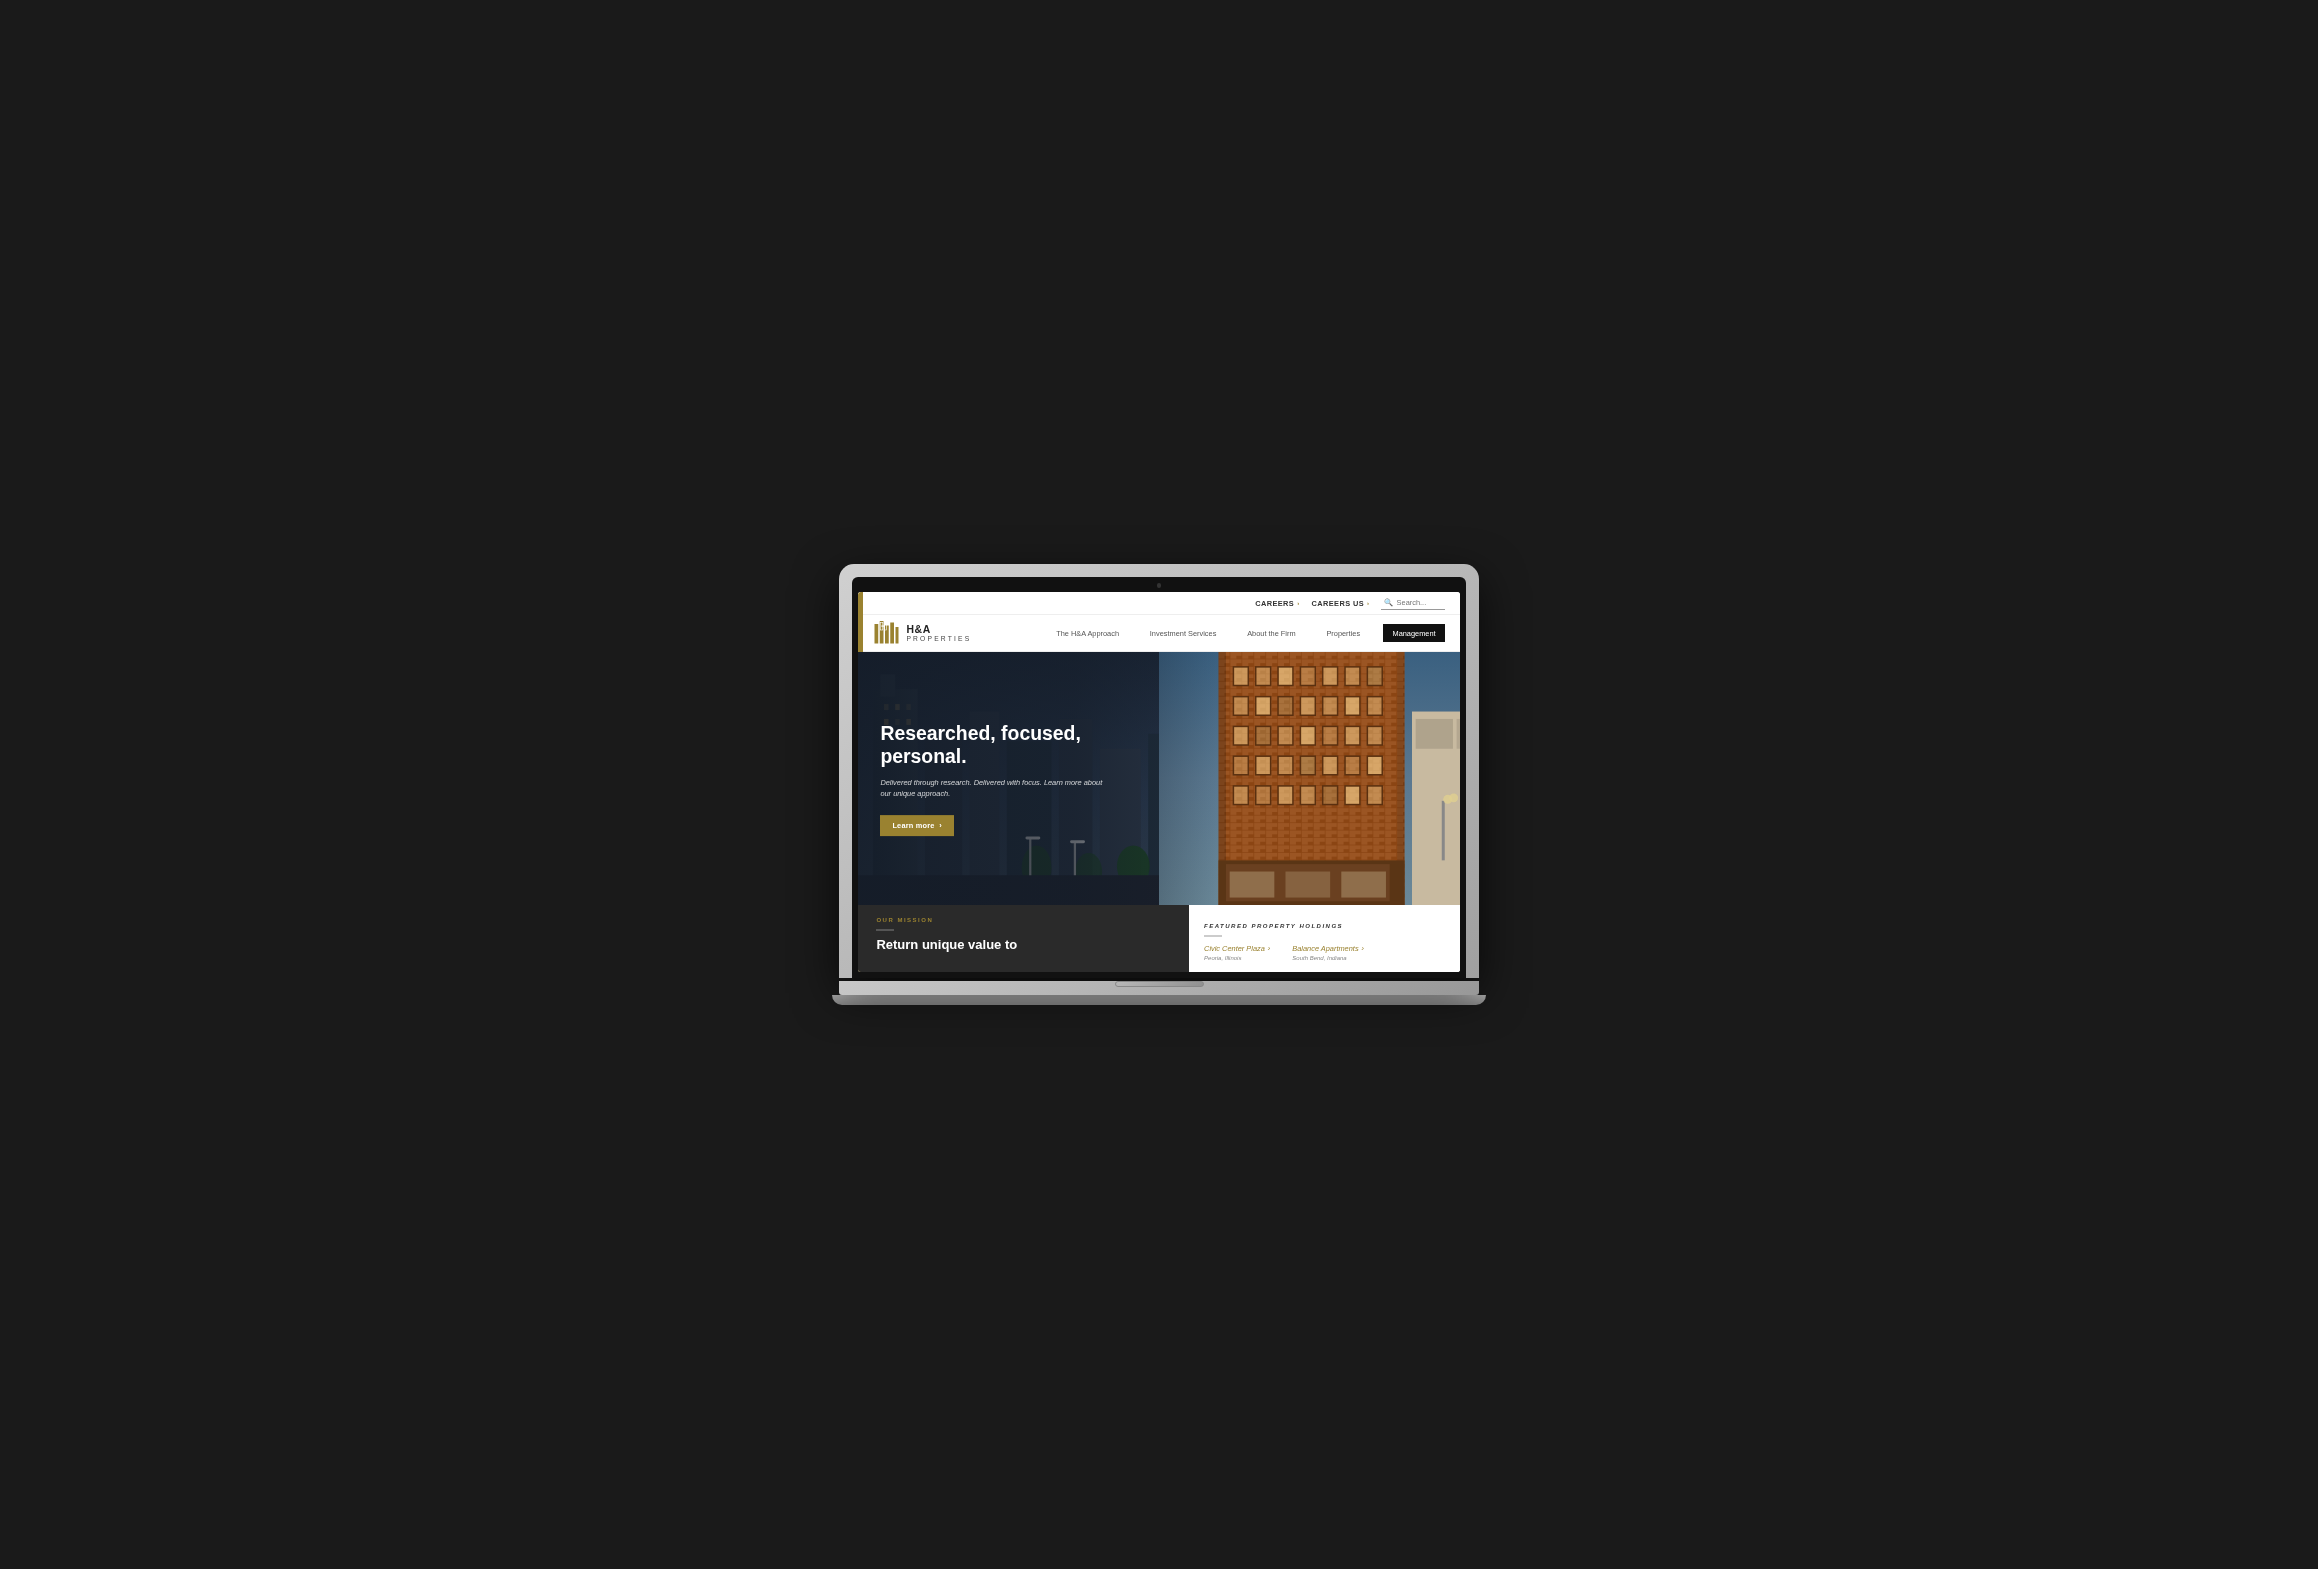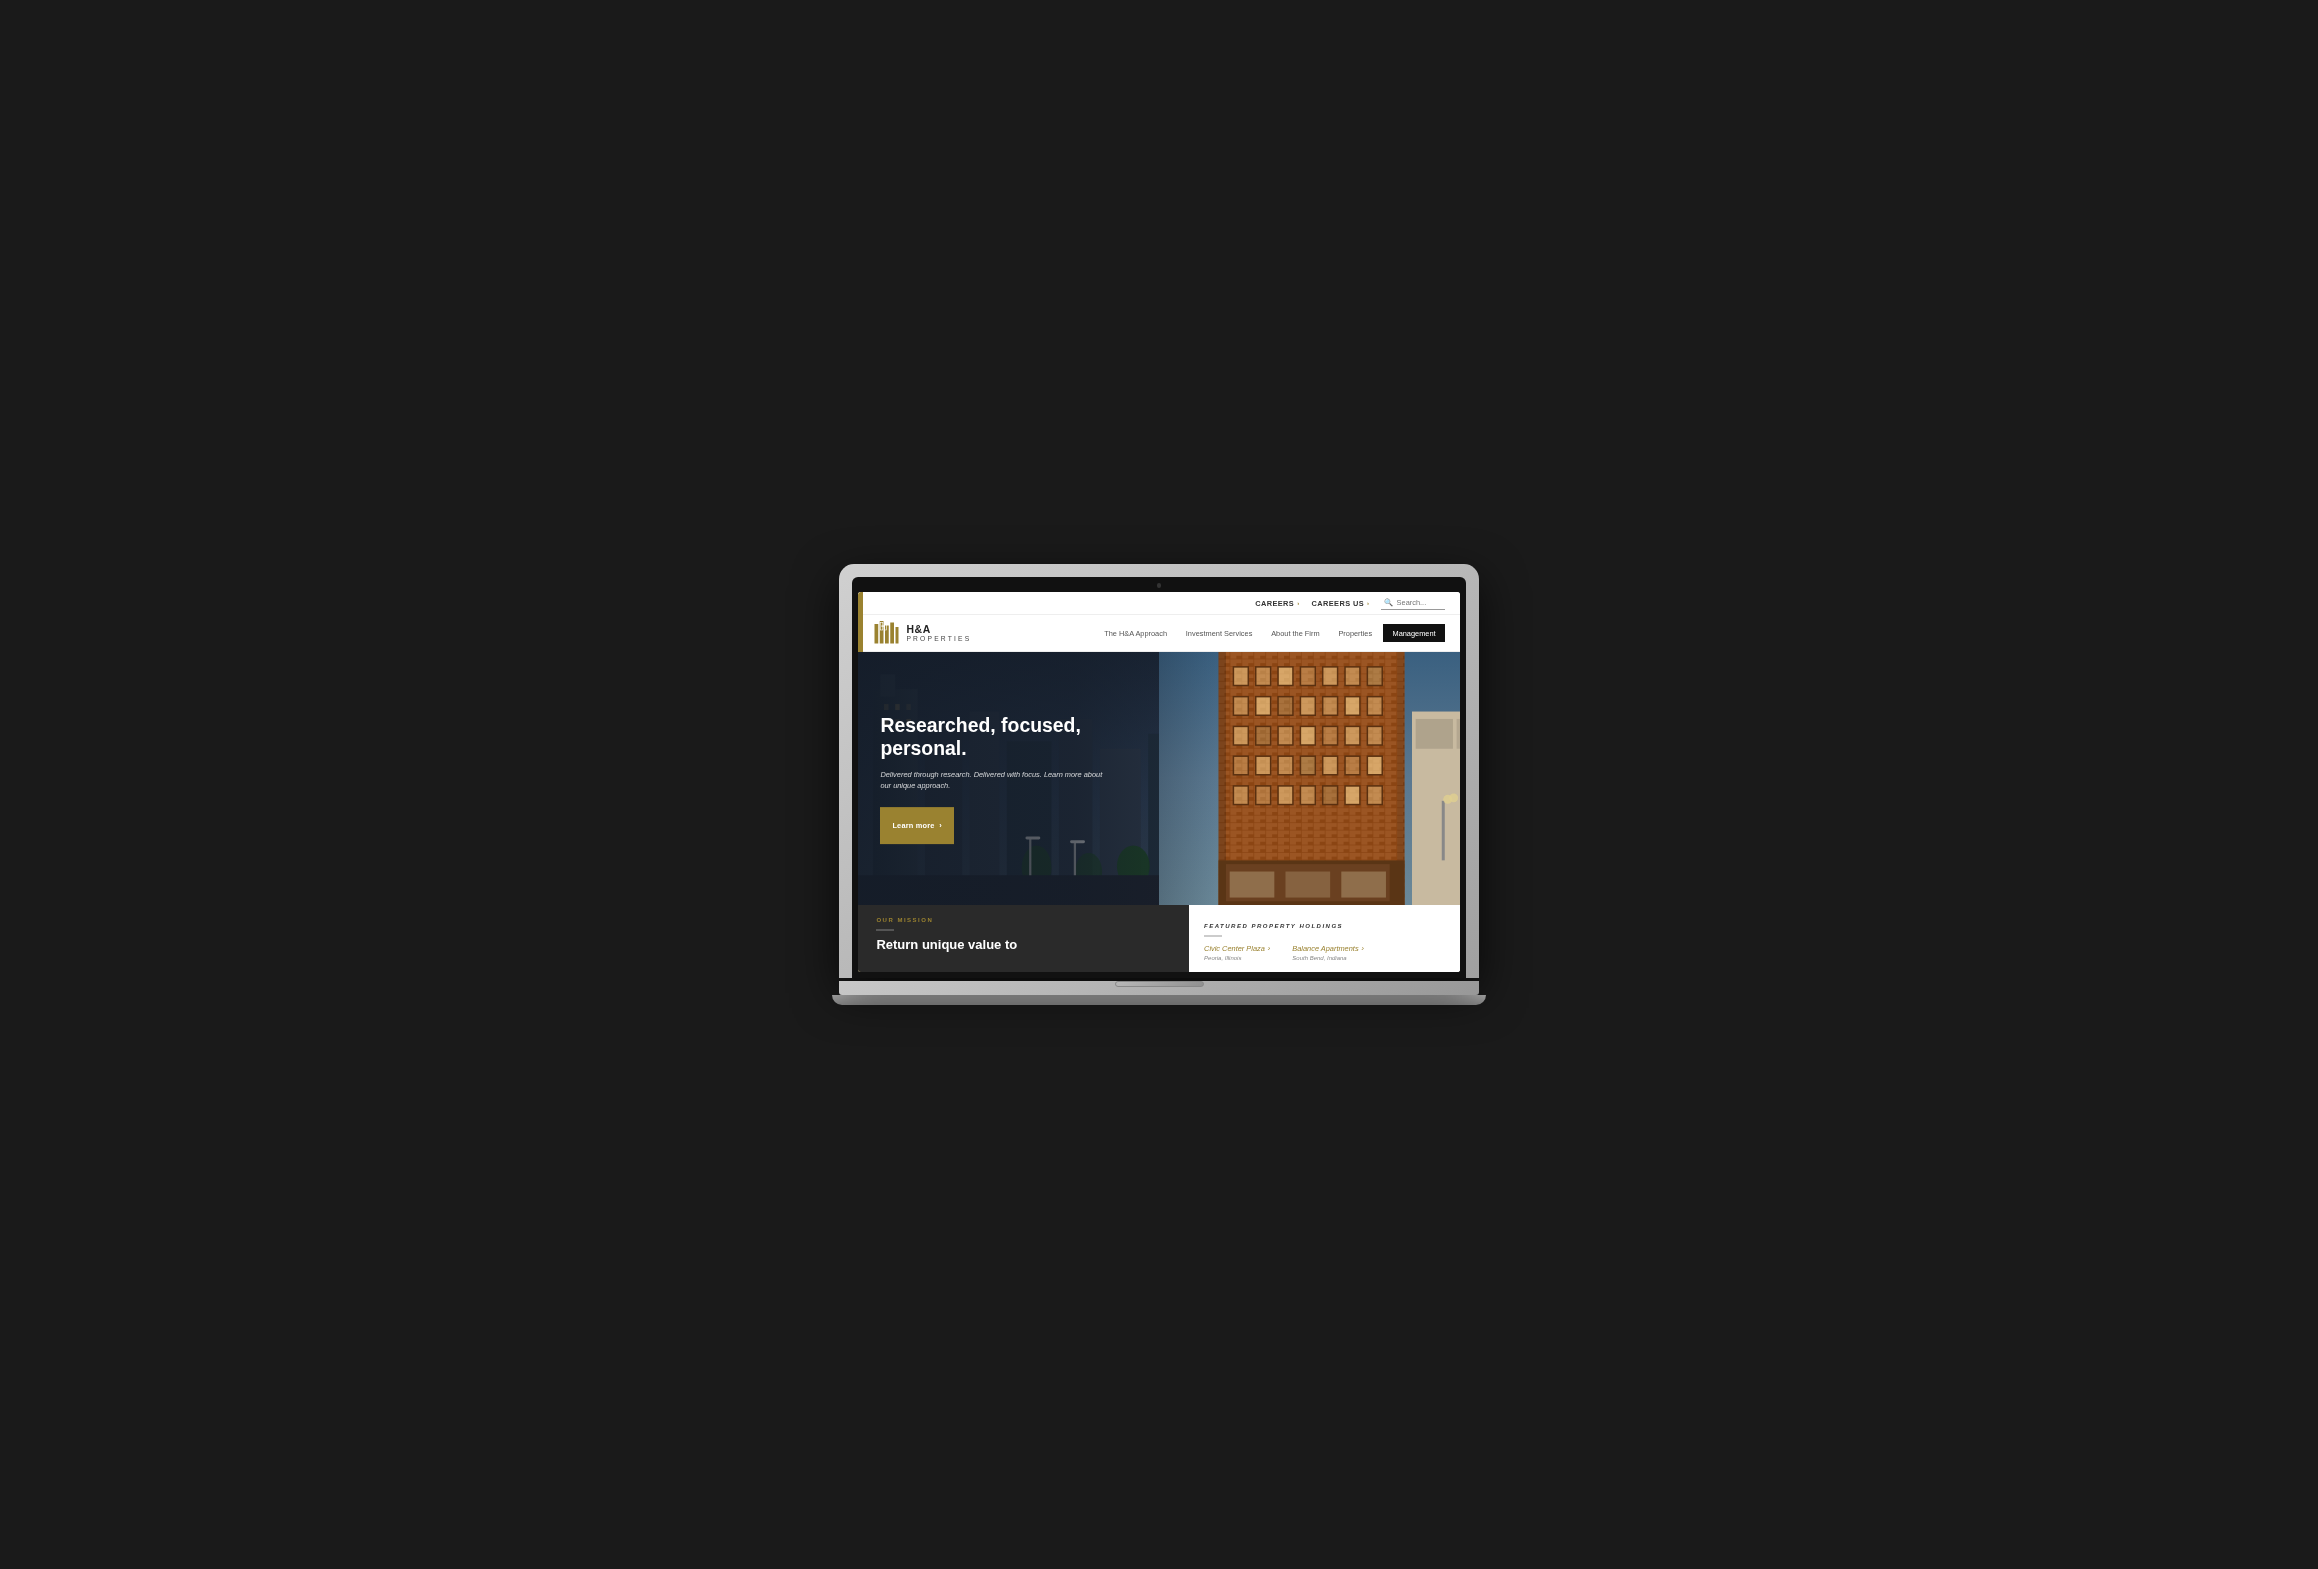--- a/index.html
+++ b/index.html
@@ -166,21 +166,21 @@
     .logo-sub {
       font-size: 6.7px;
       letter-spacing: 2.2px;
       color: #444;
       font-weight: 500;
     }
 
     .nav-links {
       display: flex;
       align-items: center;
-      gap: 4px;
+      gap: 16px;
     }
 
     .nav-link {
       font-size: 7.4px;
       color: #555;
       padding: 3px 7.4px;
       cursor: pointer;
       white-space: nowrap;
       font-weight: 500;
     }
@@ -254,21 +254,21 @@
       margin-bottom: 15px;
       font-style: italic;
     }
 
     .hero-btn {
       display: inline-flex;
       align-items: center;
       gap: 4.5px;
       background: #9a8230;
       color: #fff;
-      padding: 14px 12px;
+      padding: 6px 12px;
       font-size: 7.4px;
       font-weight: 600;
       cursor: pointer;
       border: none;
       letter-spacing: 0.2px;
     }
 
     .hero-btn .arrow {
       font-size: 7.4px;
     }

